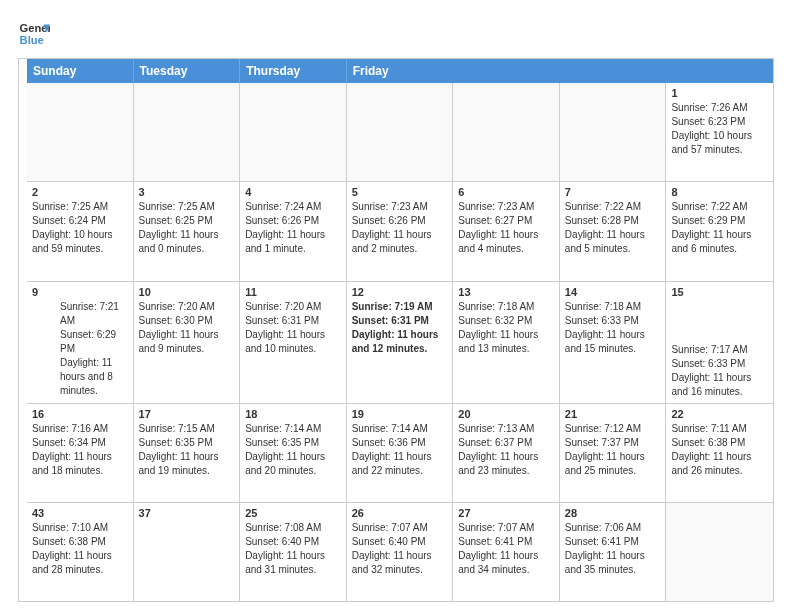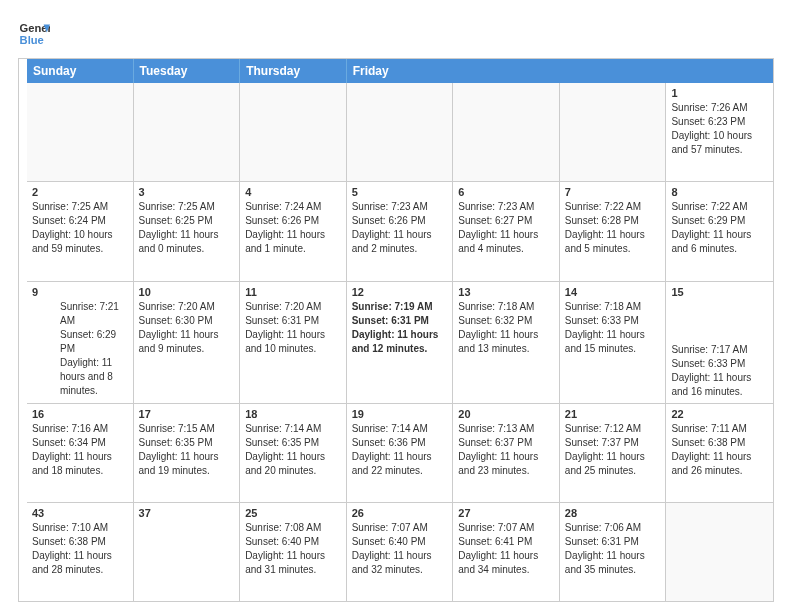--- a/index.html
+++ b/index.html
@@ -296,20 +296,20 @@
           </div>
           <div class="cal-cell">
             <span class="day-num">27</span>
             <div class="cell-info" style="white-space: pre-line;">Sunrise: 7:07 AM
 Sunset: 6:41 PM
 Daylight: 11 hours and 34 minutes.</div>
           </div>
           <div class="cal-cell">
             <span class="day-num">28</span>
             <div class="cell-info" style="white-space: pre-line;">Sunrise: 7:06 AM
-Sunset: 6:31 PM
+Sunset: 6:41 PM
 Daylight: 11 hours and 35 minutes.</div>
           </div>
           <div class="cal-cell empty"></div>
         </div>
       </div>
   </div>
 </div>
 
 </body></html>

